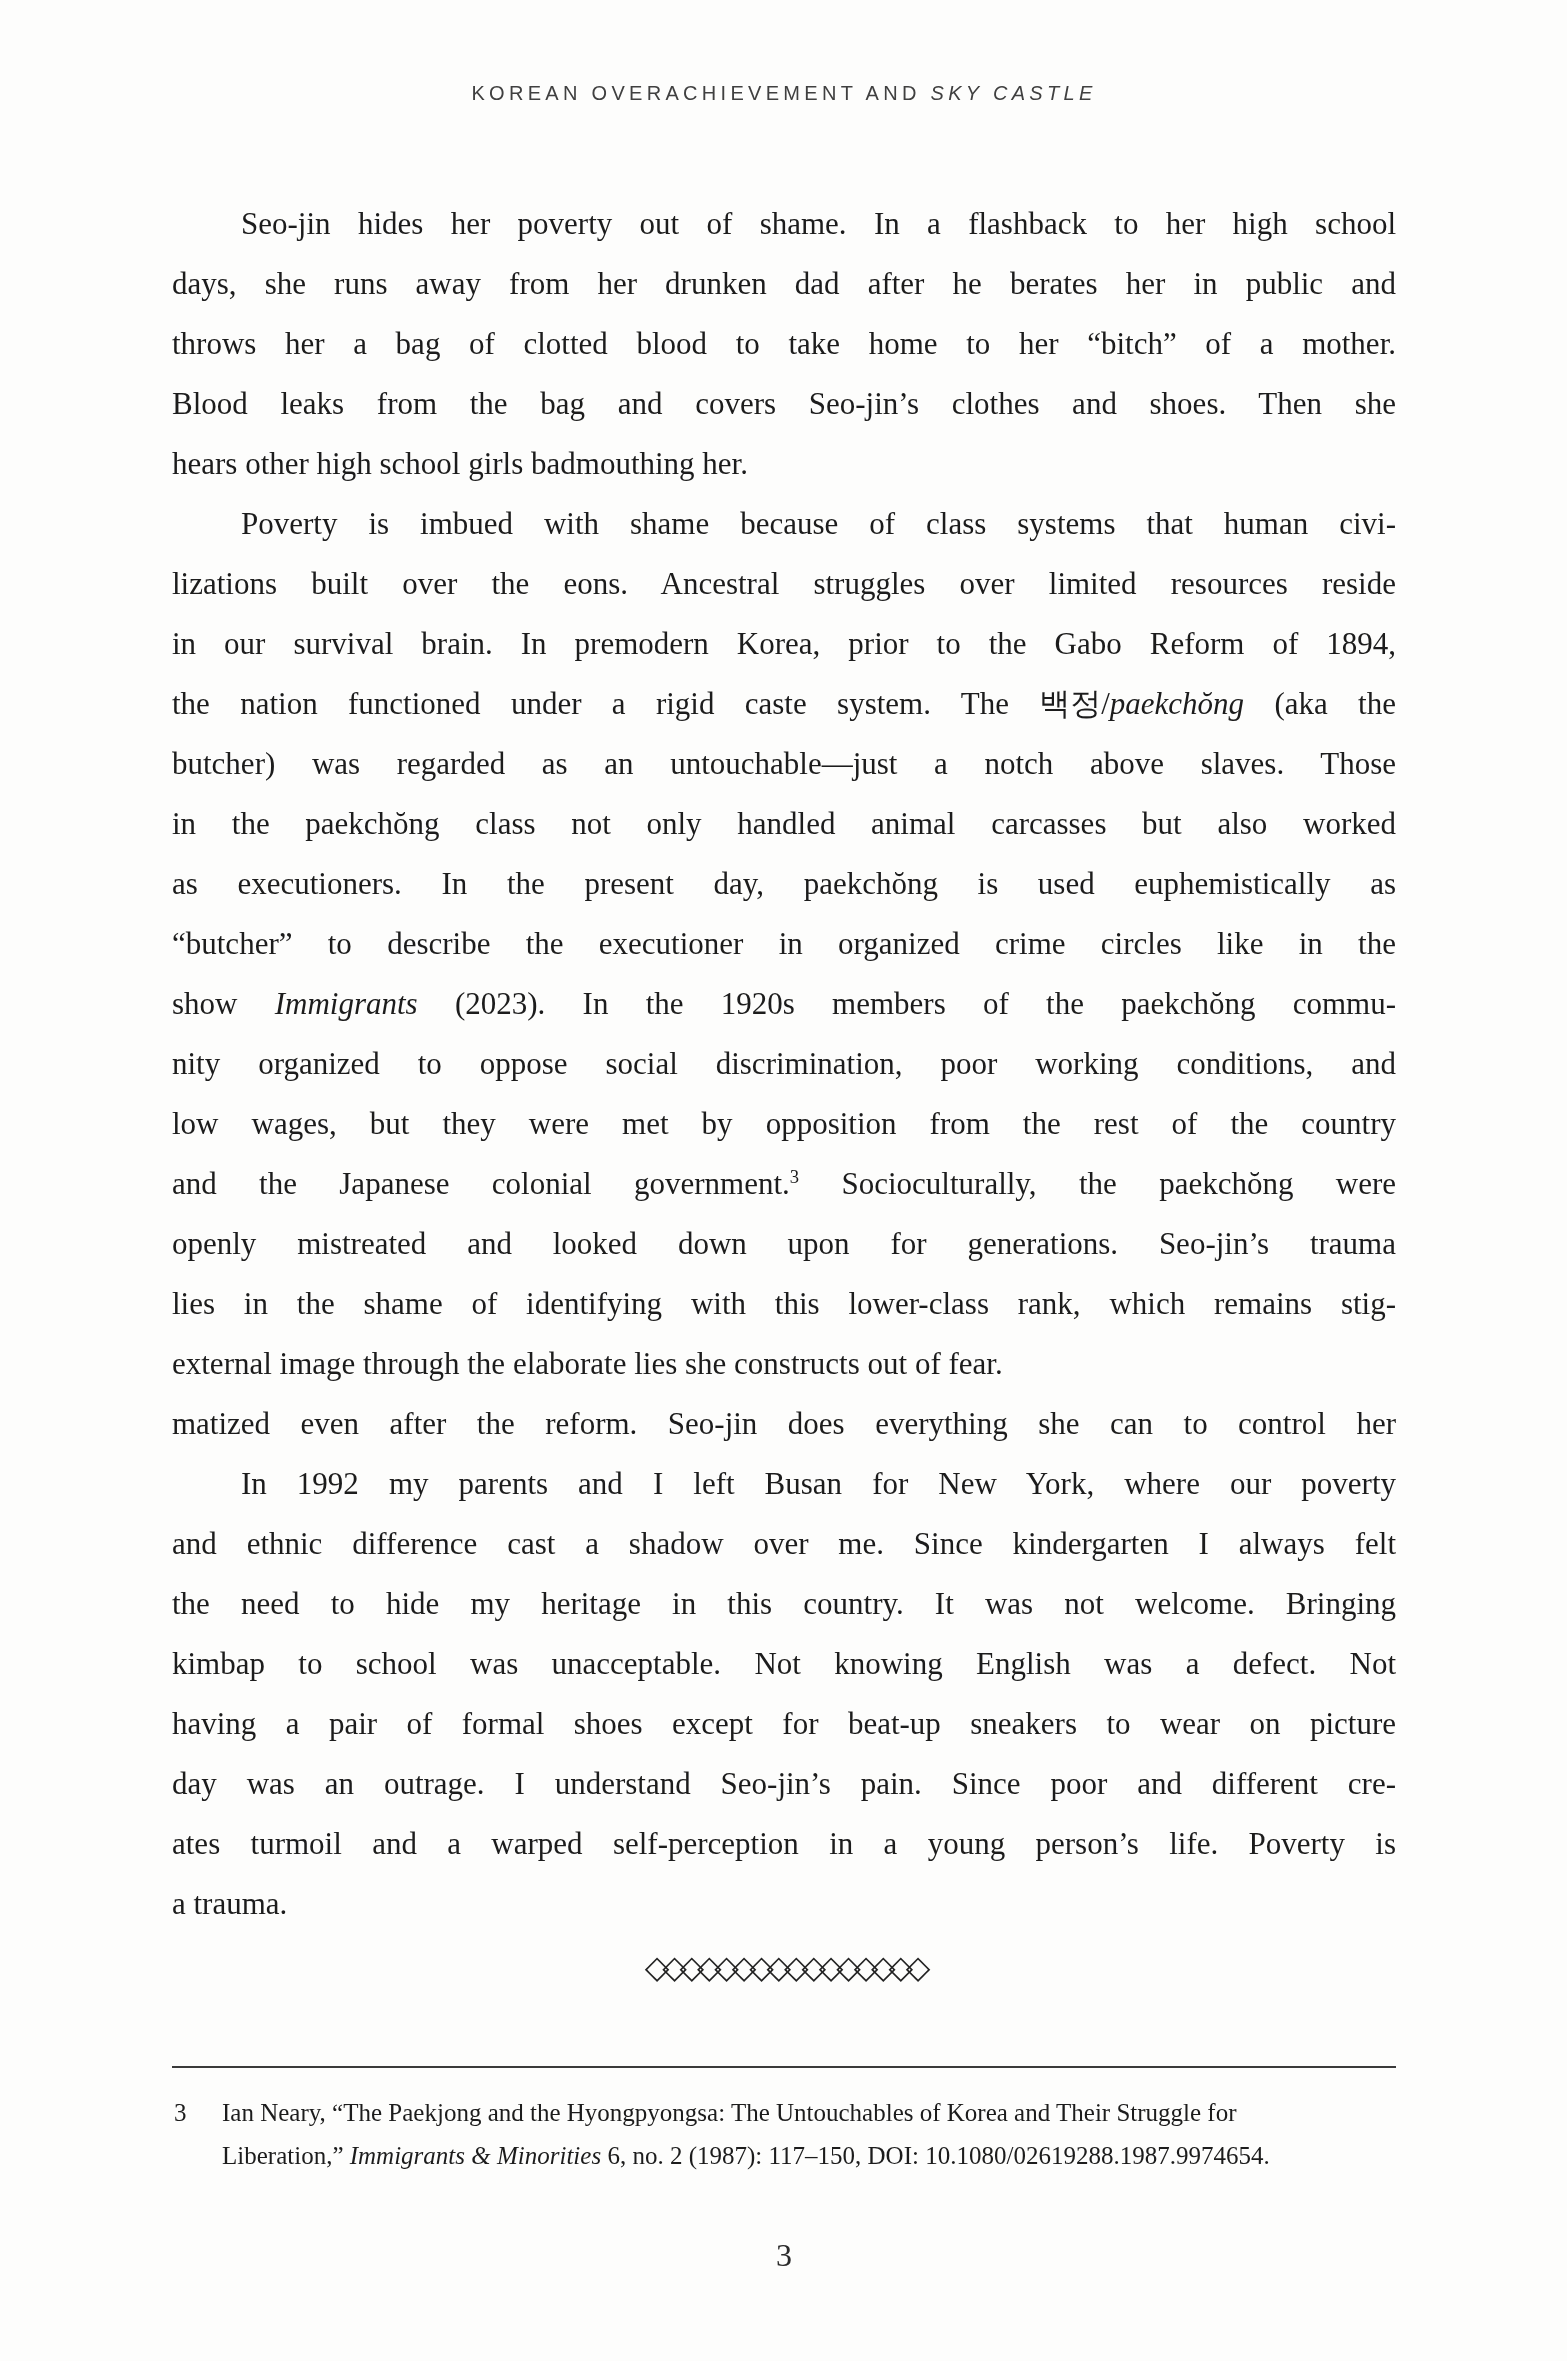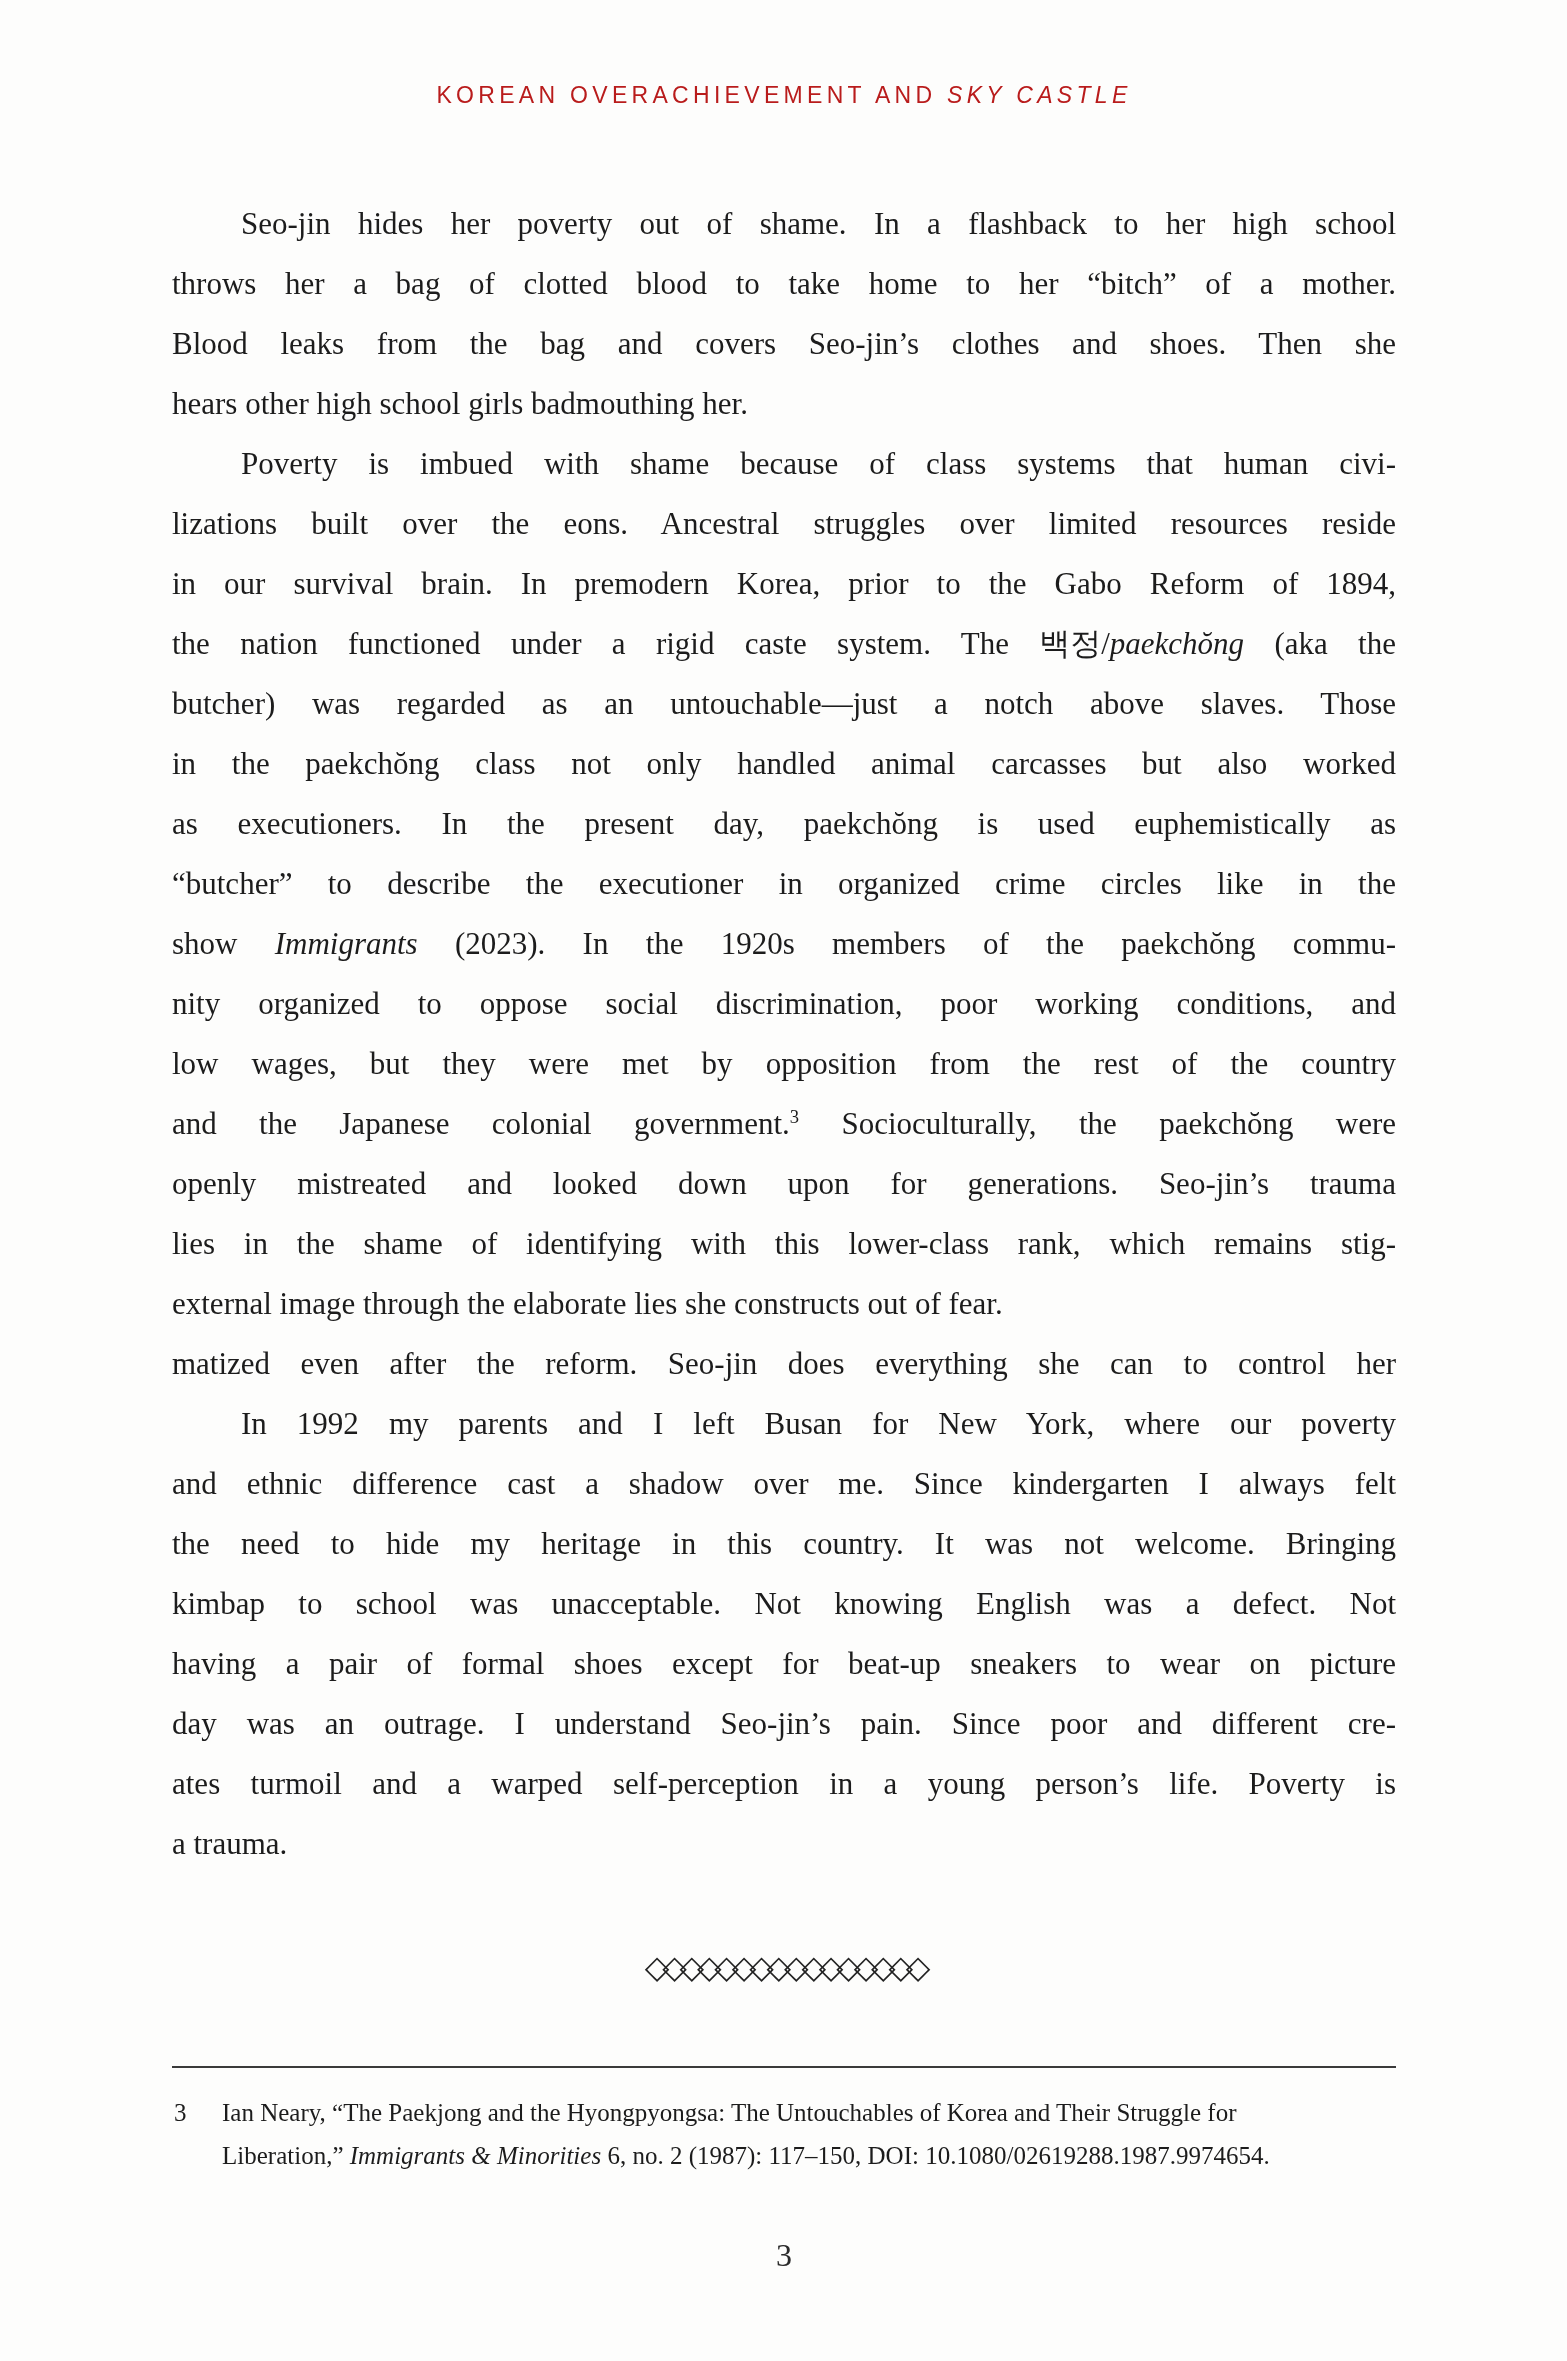--- a/index.html
+++ b/index.html
@@ -16,23 +16,23 @@
     color: #1c1c1c;
     overflow: hidden;
   }
   .running-header {
     position: absolute;
     top: 82px;
     left: 0;
     width: 100%;
     text-align: center;
     font-family: "Liberation Sans", "DejaVu Sans", sans-serif;
-    font-size: 23px;
+    font-size: 20px;
     letter-spacing: 4.3px;
-    color: #b91c1c;
+    color: #404040;
     font-weight: 400;
   }
   .hdr-italic { font-style: italic; }
   .body-text {
     position: absolute;
     left: 172px;
     top: 194px;
     width: 1224px;
     font-size: 31px;
     line-height: 60px;
@@ -96,20 +96,21 @@
 </head>
 <body>
 
 <div class="page">
 
   <div class="running-header"><span>KOREAN OVERACHIEVEMENT AND </span><span class="hdr-italic">SKY CASTLE</span></div>
 
   <div class="body-text">
       <div class="paragraph">
         <div class="text-line line-first"><span>Seo-jin hides her poverty out of shame. In a flashback to her high school</span></div>
+        <div class="text-line"><span>days, she runs away from her drunken dad after he berates her in public and</span></div>
         <div class="text-line"><span>throws her a bag of clotted blood to take home to her “bitch” of a mother.</span></div>
         <div class="text-line"><span>Blood leaks from the bag and covers Seo-jin’s clothes and shoes. Then she</span></div>
         <div class="text-line line-last"><span>hears other high school girls badmouthing her.</span></div>
       </div>
       <div class="paragraph">
         <div class="text-line line-first"><span>Poverty is imbued with shame because of class systems that human civi-</span></div>
         <div class="text-line"><span>lizations built over the eons. Ancestral struggles over limited resources reside</span></div>
         <div class="text-line"><span>in our survival brain. In premodern Korea, prior to the Gabo Reform of 1894,</span></div>
         <div class="text-line"><span>the nation functioned under a rigid caste system. The 백정/</span><span class="seg-italic">paekchŏng</span><span> (aka the</span></div>
         <div class="text-line"><span>butcher) was regarded as an untouchable—just a notch above slaves. Those</span></div>

